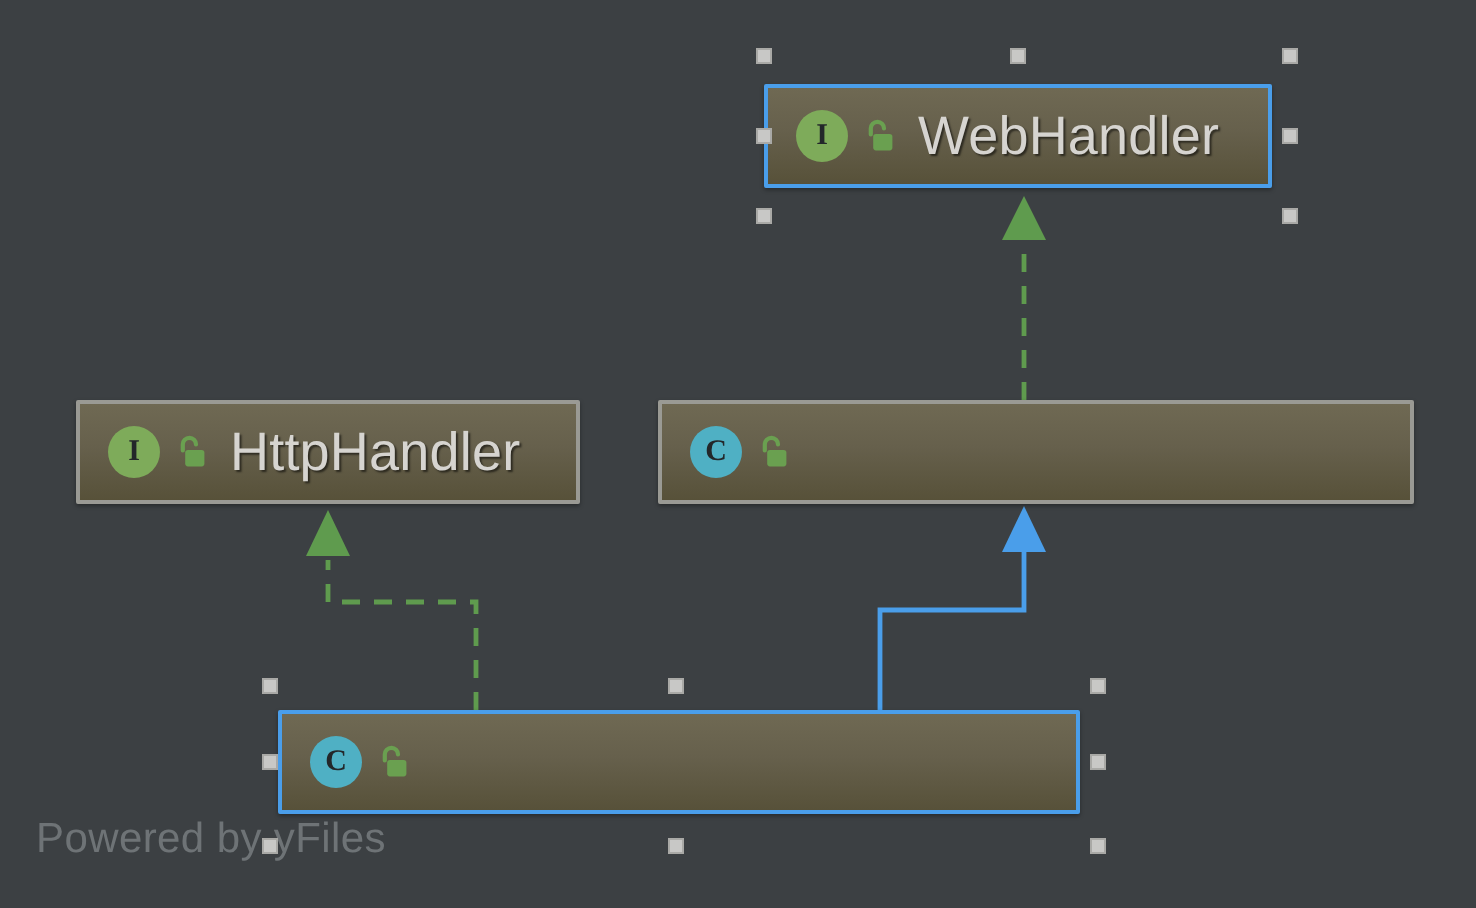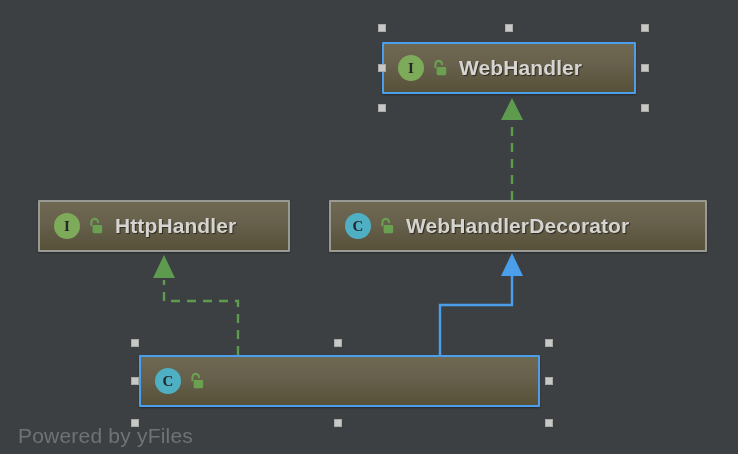--- a/index.html
+++ b/index.html
@@ -14,21 +14,21 @@
     height: 454px;
     background: #3c4043;
     overflow: hidden;
     font-family: "Liberation Sans", sans-serif;
     user-select: none;
   }
   
   .watermark {
     position: absolute;
     left: 18px;
-    top: 424px;
+    top: 408px;
     font-size: 21px;
     color: #6e7376;
     letter-spacing: 0.2px;
     white-space: nowrap;
   }
   
   .edges {
     position: absolute;
     left: 0;
     top: 0;
@@ -45,26 +45,25 @@
     background: linear-gradient(to bottom, #6f6953 0%, #66604c 45%, #575139 100%);
     border: 2px solid #9a9a94;
     border-radius: 1px;
     padding-left: 14px;
     box-shadow: 0 1px 2px rgba(0,0,0,0.35);
   }
   .node.selected {
     border: 2px solid #4a9eea;
   }
   .node-label {
-    font-size: 21px;
+    font-size: 27px;
     color: #d6d4d0;
     white-space: nowrap;
     text-shadow: 1px 1px 1px rgba(0,0,0,0.55);
     letter-spacing: 0.1px;
-    font-weight: bold;
   }
   
   .type-badge {
     width: 26px;
     height: 26px;
     border-radius: 50%;
     flex: 0 0 auto;
     display: flex;
     align-items: center;
     justify-content: center;
@@ -134,21 +133,20 @@
     </svg>
     <span class="node-label">HttpHandler</span>
   </div>
 
   <div class="node" style="left:329px; top:200px; width:378px; height:52px;">
     <span class="type-badge cls">C</span>
     <svg class="lock-icon" width="17" height="19" viewBox="0 0 17 19">
       <path d="M4.4 8.2 V5.2 a3.3 3.3 0 0 1 6.6 0" fill="none" stroke="#6aa050" stroke-width="2.1" stroke-linecap="round"></path>
       <rect x="5.6" y="8.0" width="9.6" height="8.2" rx="1.4" fill="#6aa050"></rect>
     </svg>
-    <span class="node-label">WebHandlerDecorator</span>
   </div>
 
   <div class="node selected" style="left:139px; top:355px; width:401px; height:52px;">
     <span class="type-badge cls">C</span>
     <svg class="lock-icon" width="17" height="19" viewBox="0 0 17 19">
       <path d="M4.4 8.2 V5.2 a3.3 3.3 0 0 1 6.6 0" fill="none" stroke="#6aa050" stroke-width="2.1" stroke-linecap="round"></path>
       <rect x="5.6" y="8.0" width="9.6" height="8.2" rx="1.4" fill="#6aa050"></rect>
     </svg>
   </div>
 

